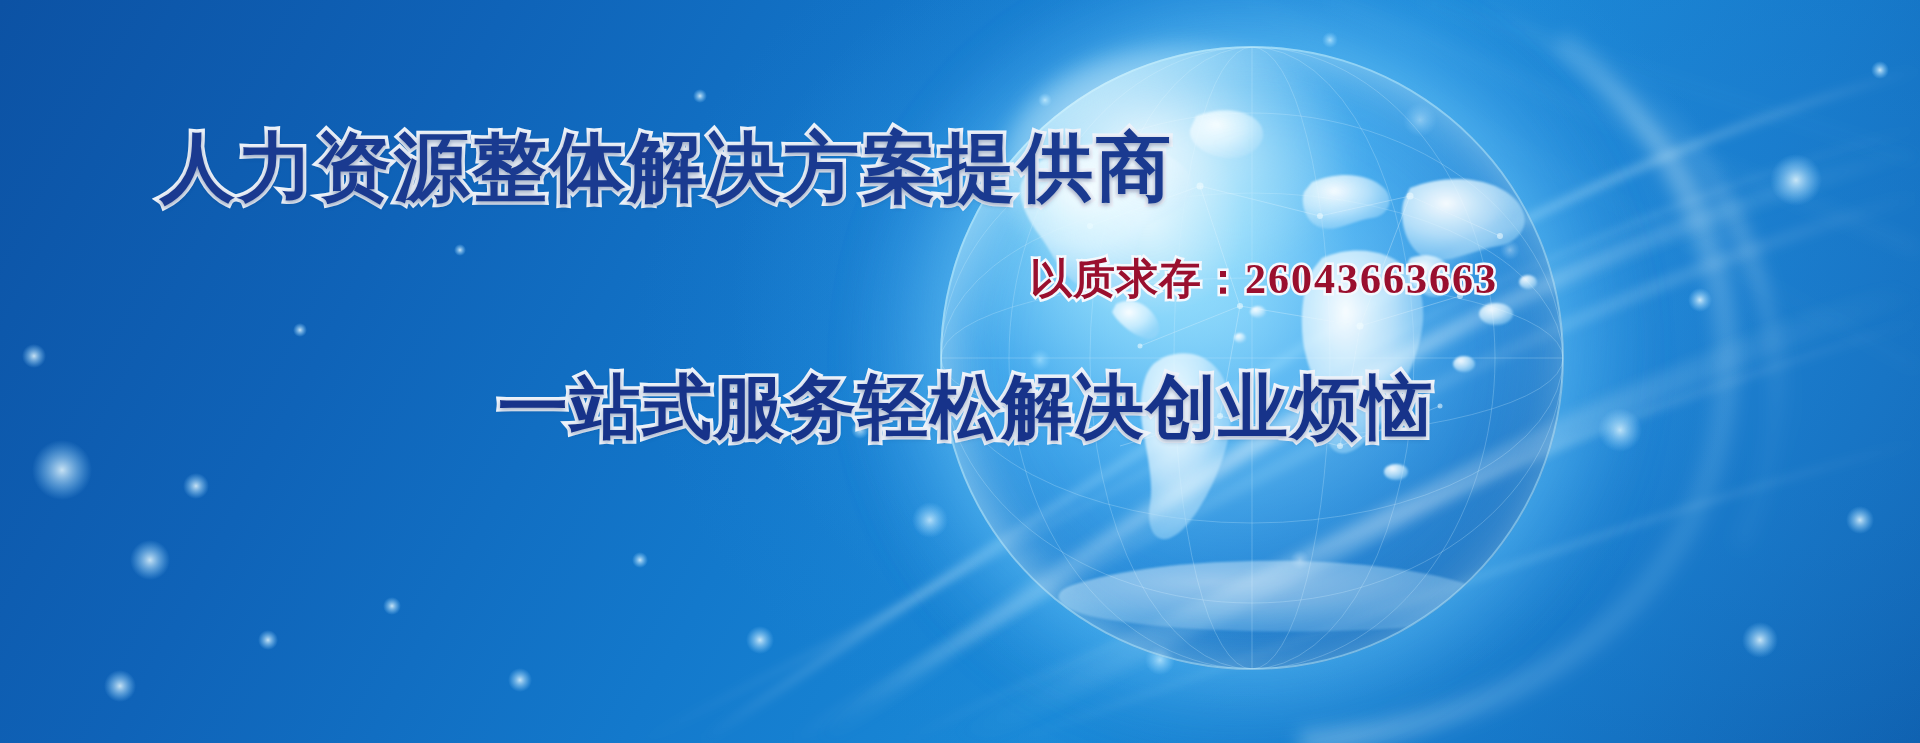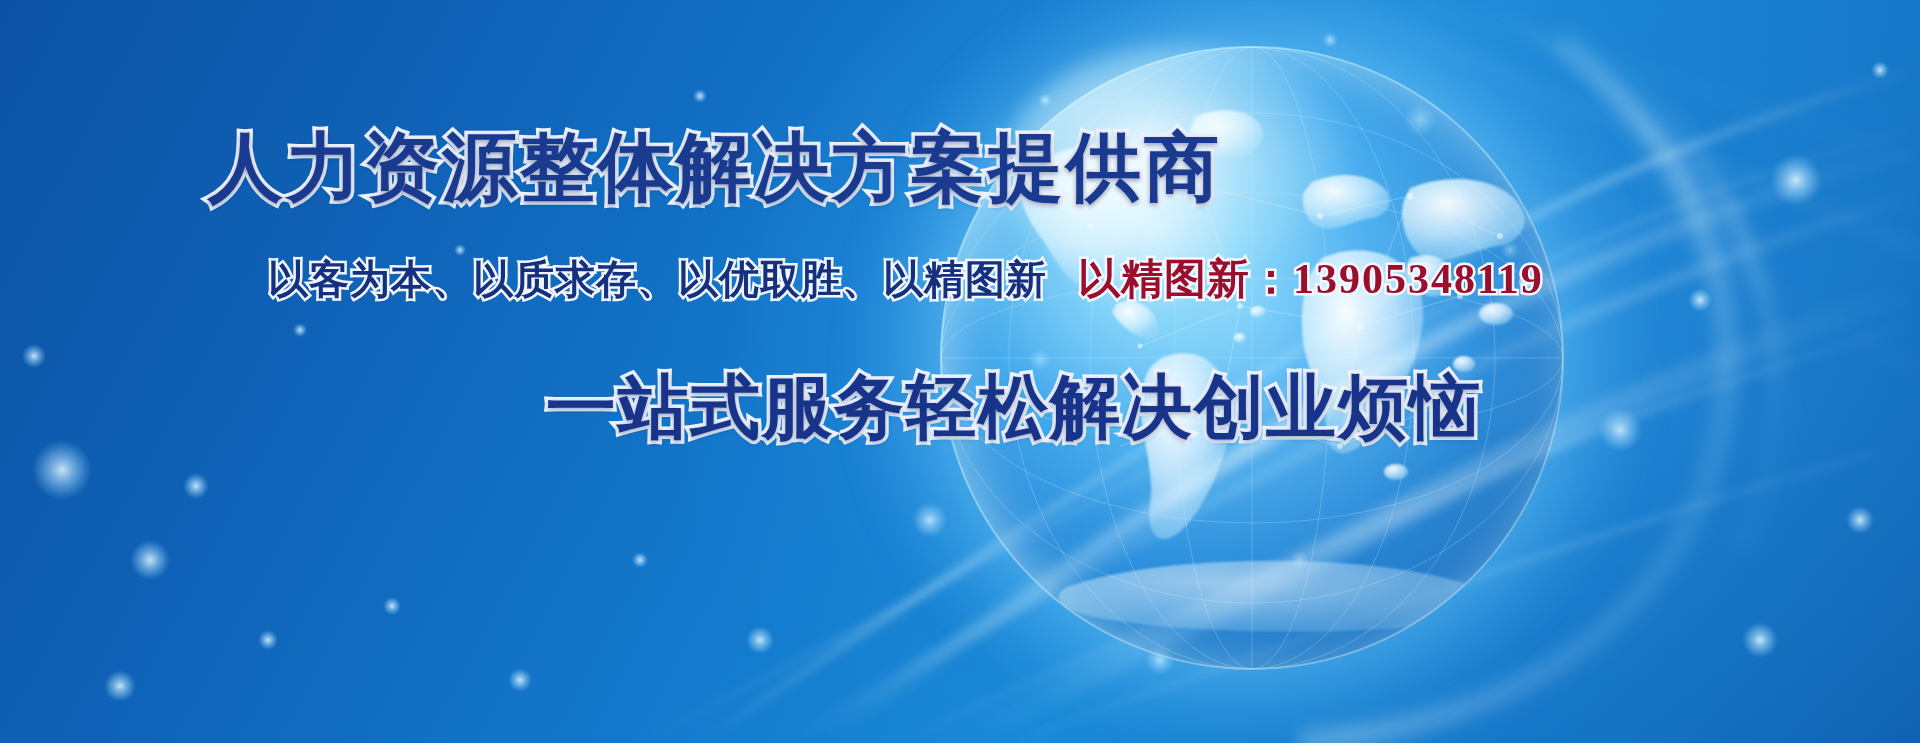--- a/index.html
+++ b/index.html
@@ -32,21 +32,21 @@
     position:absolute;left:88px;top:88px;width:624px;height:624px;border-radius:50%;
     box-shadow:inset 0 0 0 2px rgba(200,245,255,.42), inset 14px 10px 46px rgba(225,250,255,.40);
   }
   .globe-glint{
     position:absolute;left:150px;top:86px;width:360px;height:250px;border-radius:50%;
     background:radial-gradient(ellipse at 40% 40%, rgba(255,255,255,.80) 0%, rgba(220,248,255,.32) 42%, rgba(200,240,255,0) 72%);
     filter:blur(10px);
   }
 
   
-  .tx{position:absolute;white-space:nowrap;margin-left:48px;}
+  .tx{position:absolute;white-space:nowrap;}
 
   #headline{
     left:160px;top:130px;
     font-size:75px;font-weight:700;letter-spacing:3px;line-height:1;
     color:#1a3a90;
     -webkit-text-stroke:7px #eef3fa;
     paint-order:stroke fill;
     text-shadow:0 2px 5px rgba(4,38,92,.40);
   }
 
@@ -278,21 +278,20 @@
         </filter>
     </defs>
     <g filter="url(#fblur)">
       <path d="M820 742 C 1000 612 1200 470 1420 348 C 1600 250 1780 186 1920 150" stroke="url(#fsw)" stroke-width="16" fill="none" opacity=".70"></path>
       <path d="M960 742 C 1120 660 1320 552 1520 452 C 1680 372 1830 316 1920 288" stroke="url(#fsw)" stroke-width="26" fill="none" opacity=".42"></path>
     </g>
   </svg>
 
   <div class="tx" id="headline">人力资源整体解决方案提供商</div>
 
-  <div class="tx" id="tagline">以客为本、以质求存、以优取胜、以精图新</div>
 
   <div class="tx" id="contact">
-    <span>以精图新：</span><span class="num">13905348119</span>
+    <span>以质求存：</span><span class="num">26043663663</span>
   </div>
 
   <div class="tx" id="subline">一站式服务轻松解决创业烦恼</div>
 
 </div>
 
 </body></html>

